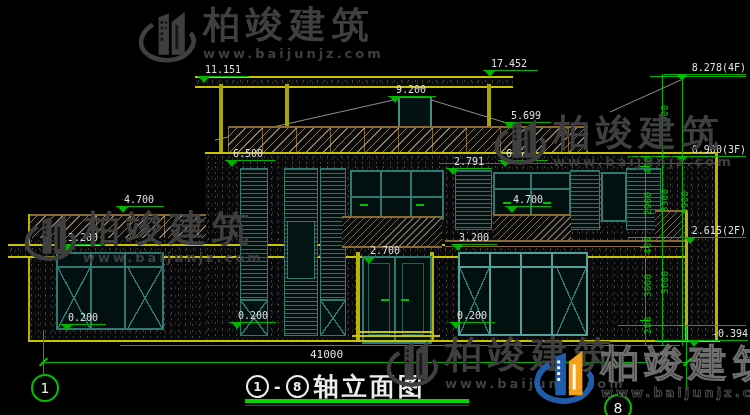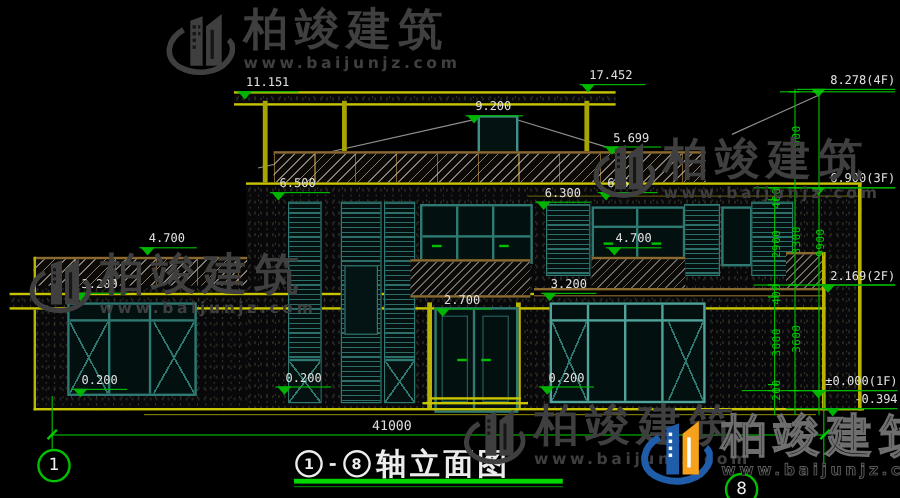--- a/index.html
+++ b/index.html
@@ -183,21 +183,21 @@
     </div>
   <div class="lvl" style="left:225px;top:146px;width:50px">
       <span>6.500</span>
       <i></i>
     </div>
   <div class="lvl" style="left:498px;top:146px;width:50px">
       <span>6.500</span>
       <i></i>
     </div>
   <div class="lvl" style="left:446px;top:154px;width:46px">
-      <span>6.300</span>
+      <span>2.791</span>
       <i></i>
     </div>
   <div class="lvl" style="left:116px;top:192px;width:48px">
       <span>4.700</span>
       <i></i>
     </div>
   <div class="lvl" style="left:505px;top:192px;width:46px">
       <span>4.700</span>
       <i></i>
     </div>
@@ -228,25 +228,21 @@
 
   <div class="lvl r" style="left:664px;top:60px;width:82px">
       <span>8.278(4F)</span>
       <i></i>
     </div>
   <div class="lvl r" style="left:664px;top:142px;width:82px">
       <span>6.900(3F)</span>
       <i></i>
     </div>
   <div class="lvl r" style="left:672px;top:223px;width:74px">
-      <span>2.169(2F)</span>
-      <i></i>
-    </div>
-  <div class="lvl r" style="left:664px;top:311px;width:84px">
-      <span>±0.000(1F)</span>
+      <span>2.615(2F)</span>
       <i></i>
     </div>
   <div class="lvl r" style="left:676px;top:326px;width:72px">
       <span>-0.394</span>
       <i></i>
     </div>
 
   <div class="vline" style="left:645px;top:156px;height:190px"></div>
   <div class="vline" style="left:662px;top:74px;height:272px"></div>
   <div class="vline" style="left:682px;top:74px;height:272px"></div>

